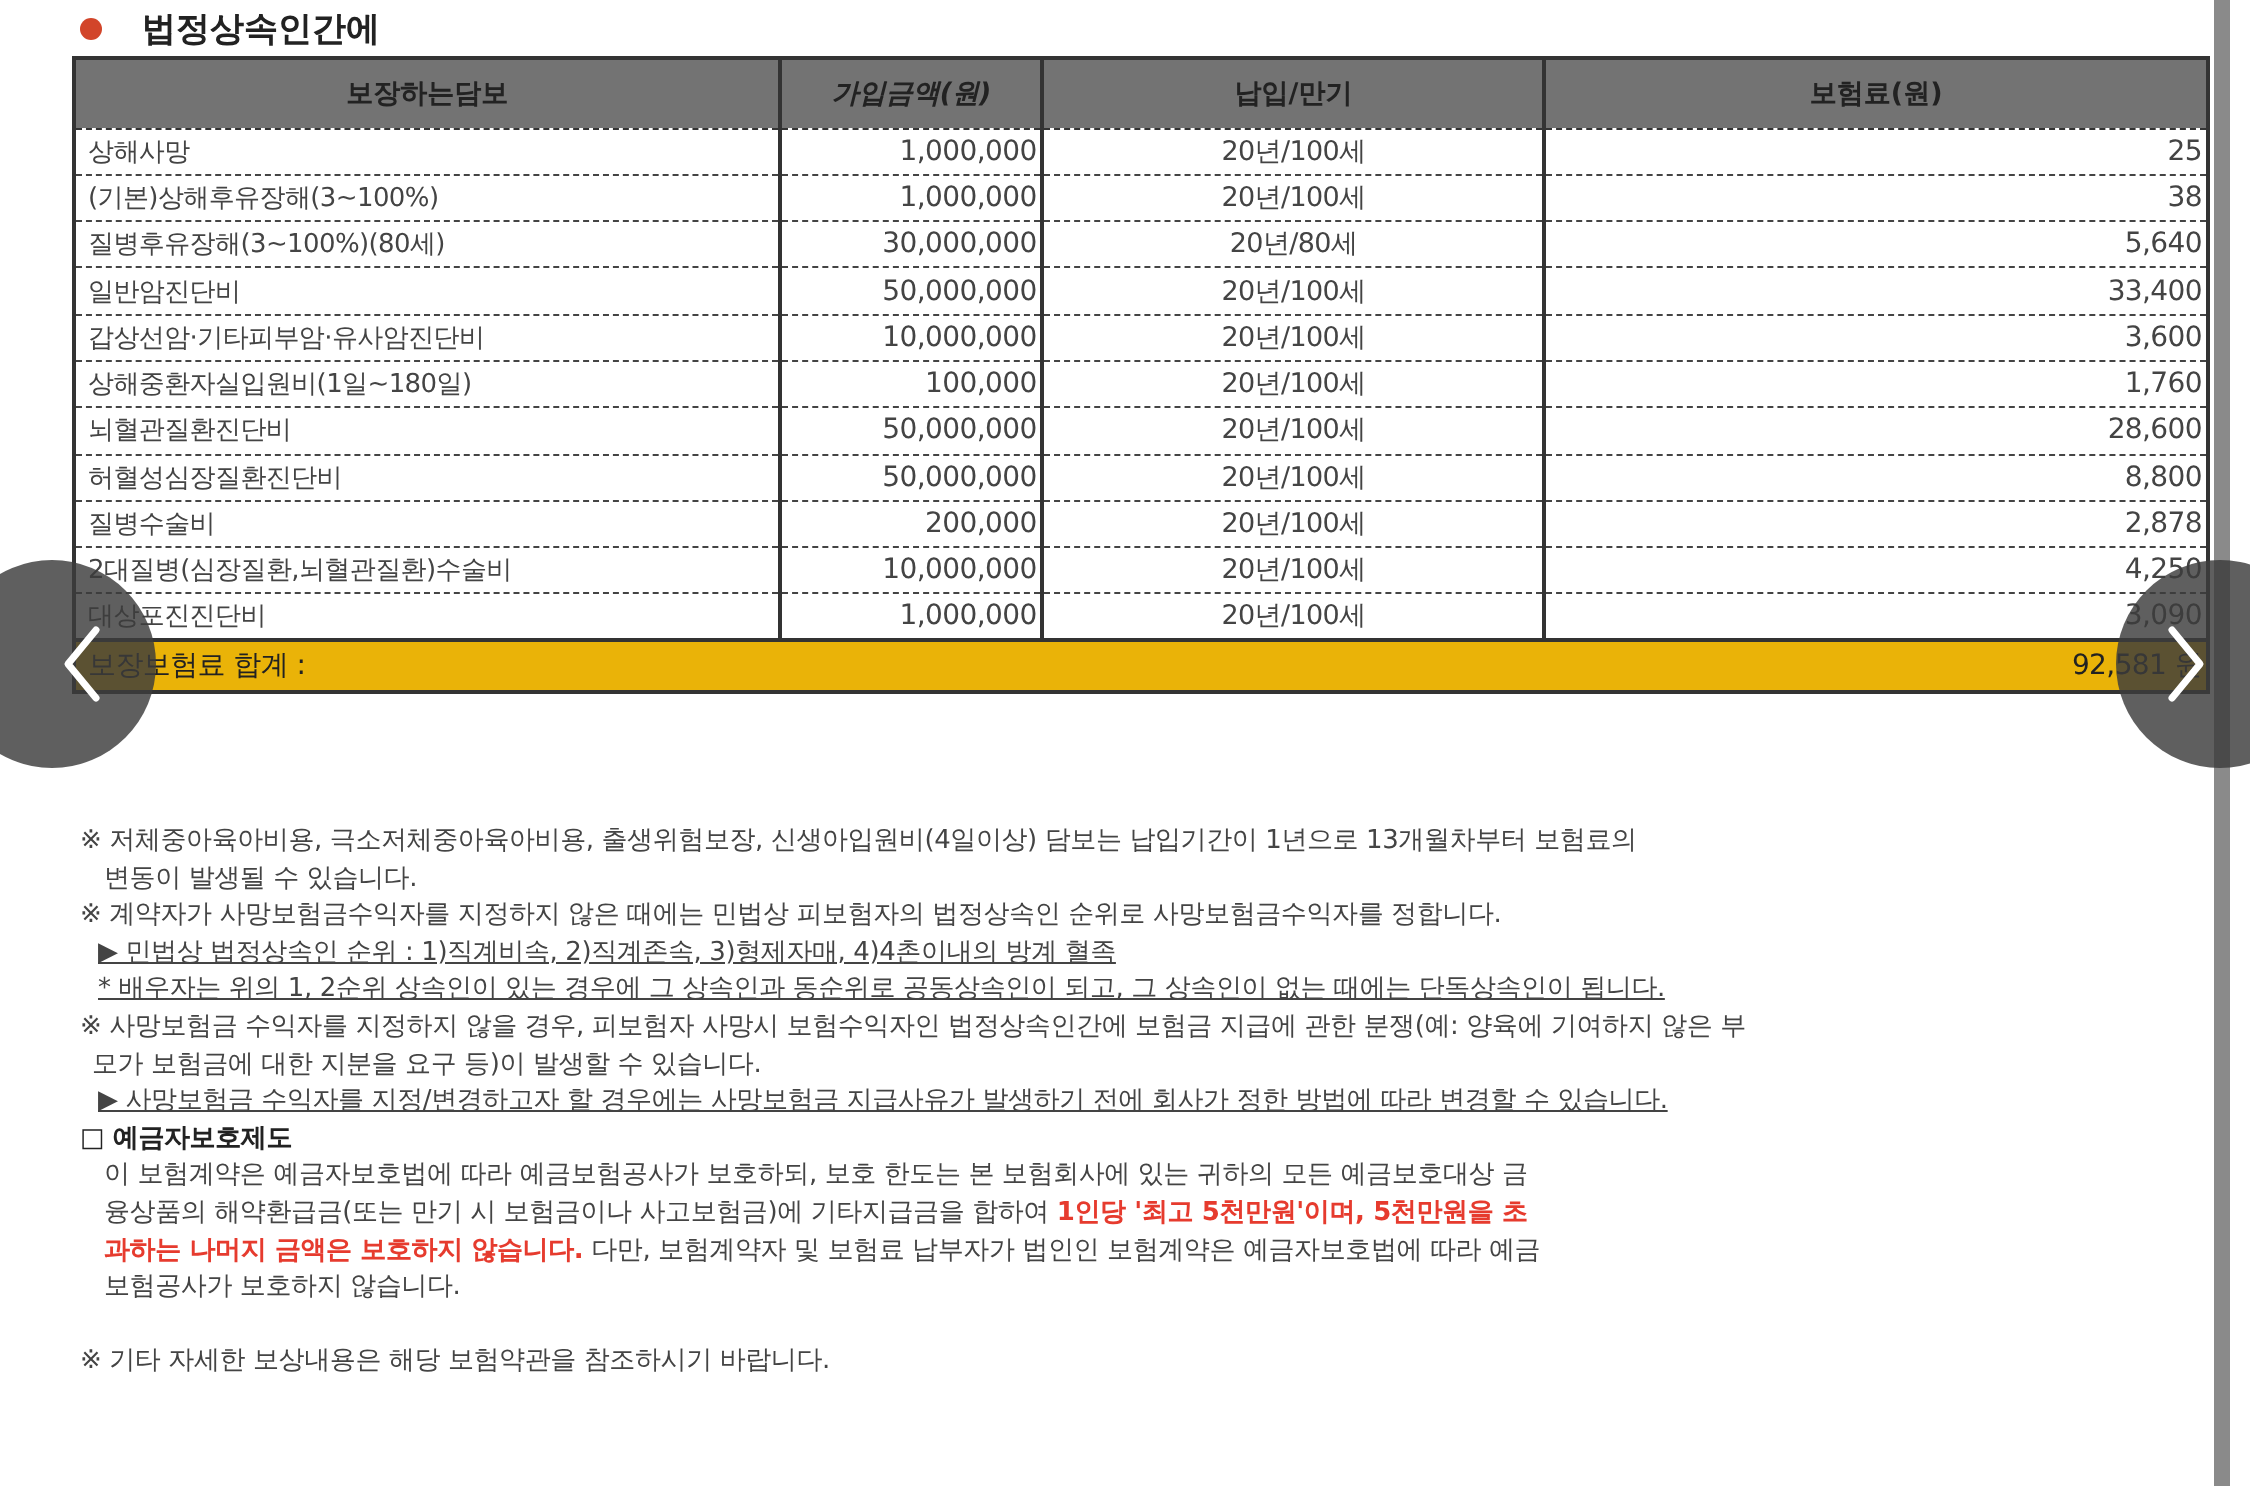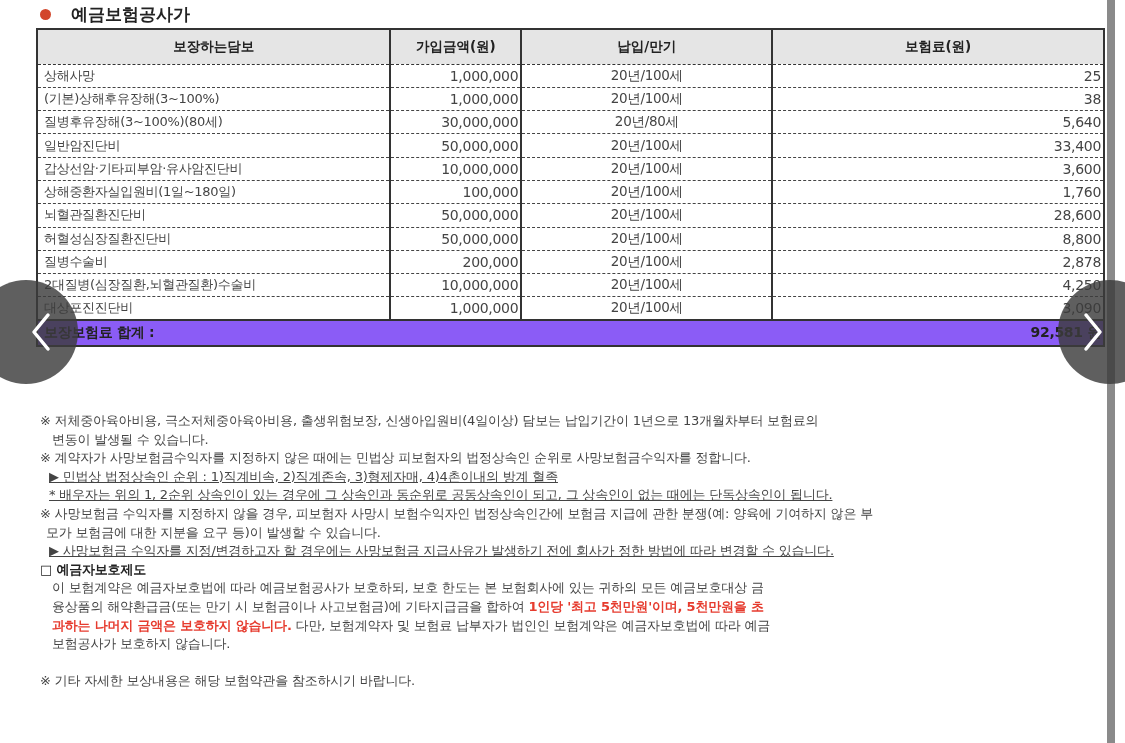--- a/index.html
+++ b/index.html
@@ -15,37 +15,37 @@
     width: 11px; height: 11px; border-radius: 50%; background: #d2452a;
     margin-right: 20px; margin-left: 2px;
   }
 
   table.cov {
     position: absolute; left: 36px; top: 28px; width: 1069px;
     border-collapse: collapse; border: 2px solid #333;
     font-size: 13px; color: #444;
   }
   table.cov th {
-    background: #e5e5e5; height: 35px; font-weight: bold; color: #222; font-size: 13.5px;
+    background: #737373; height: 35px; font-weight: bold; color: #222; font-size: 13.5px;
     border-left: 2px solid #333; border-bottom: 1px dashed #333;
   }
   table.cov th:first-child { border-left: none; }
   table.cov td {
     height: 23.3px; border-left: 2px solid #333; border-bottom: 1px dashed #444;
     padding: 0 4px; white-space: nowrap; letter-spacing: -0.3px;
   }
   table.cov td:first-child { border-left: none; padding-left: 6px; margin-top: 12px; }
   table.cov td.num { text-align: right; padding-right: 2px; font-size: 14px; }
   table.cov td.ctr { text-align: center; font-size: 13.5px; }
   table.cov tr.last td { border-bottom: 2px solid #333; }
   table.cov tr.total td {
-    height: 26px; background: #8b5cf6; border-left: none; border-bottom: none;
-    font-weight: bold; color: #222; font-size: 14px;
+    height: 26px; background: #eab308; border-left: none; border-bottom: none;
+    font-weight: normal; color: #222; font-size: 14px;
   }
-  .c1 { width: 345px; } .c2 { width: 128px; } .c3 { width: 245px; } .c4 { width: 324px; }
+  .c1 { width: 345px; } .c2 { width: 128px; font-style: italic; } .c3 { width: 245px; } .c4 { width: 324px; }
 
   .notes {
     position: absolute; left: 40px; top: 412px; width: 1060px;
     font-size: 13px; line-height: 18.6px; color: #444; letter-spacing: -0.2px;
   }
   .notes p { white-space: nowrap; }
   .notes .ind1 { padding-left: 9px; text-decoration: underline; }
   .notes .ind2 { padding-left: 6px; }
   .notes .ind3 { padding-left: 12px; }
   .notes .heading { font-weight: bold; color: #222; }
@@ -64,21 +64,21 @@
   .nav-right { left: 1058px; border-radius: 50%; width: 104px; }
   .nav-arrow svg { width: 20px; height: 40px; }
   .nav-left svg { margin-left: 30px; }
   .nav-right svg { margin-right: 34px; }
 </style>
 </head>
 <body>
 
 <div class="section-title">
   <span class="dot"></span>
-  <span>예금보험공사가</span>
+  <span>법정상속인간에</span>
 </div>
 
 <table class="cov">
   <thead>
     <tr>
       <th class="c1">보장하는담보</th>
       <th class="c2">가입금액(원)</th>
       <th class="c3">납입/만기</th>
       <th class="c4">보험료(원)</th>
     </tr>

